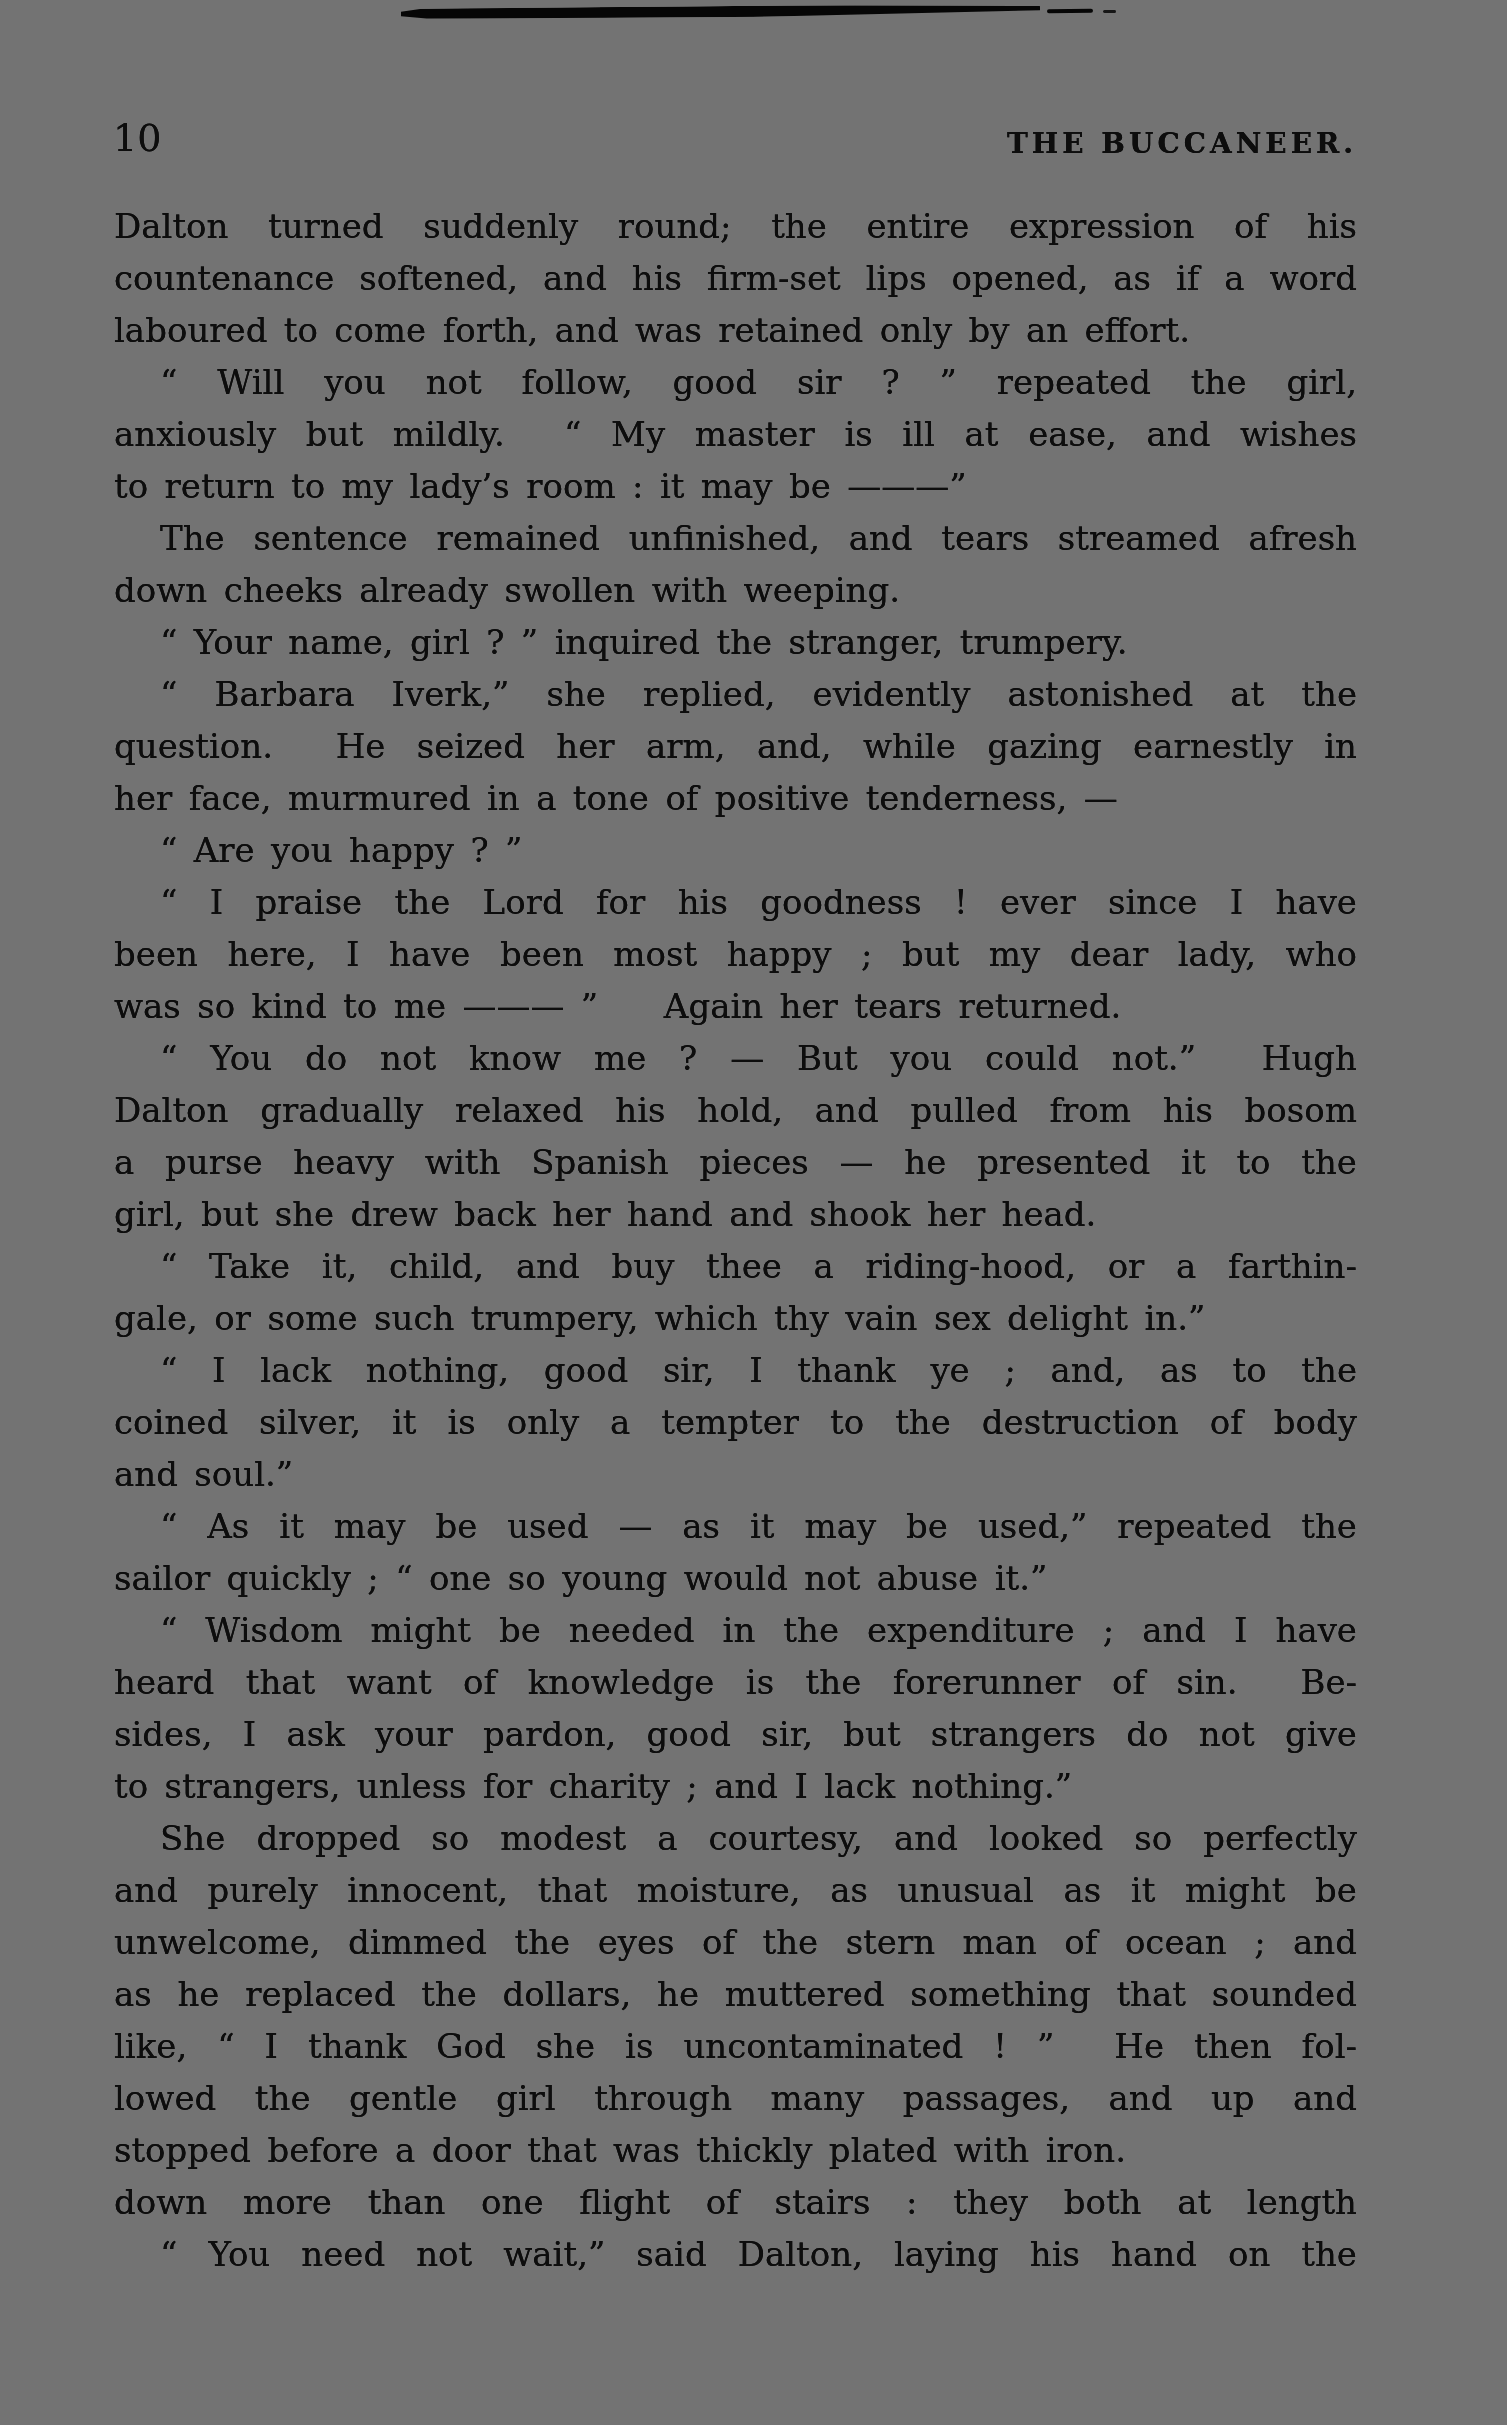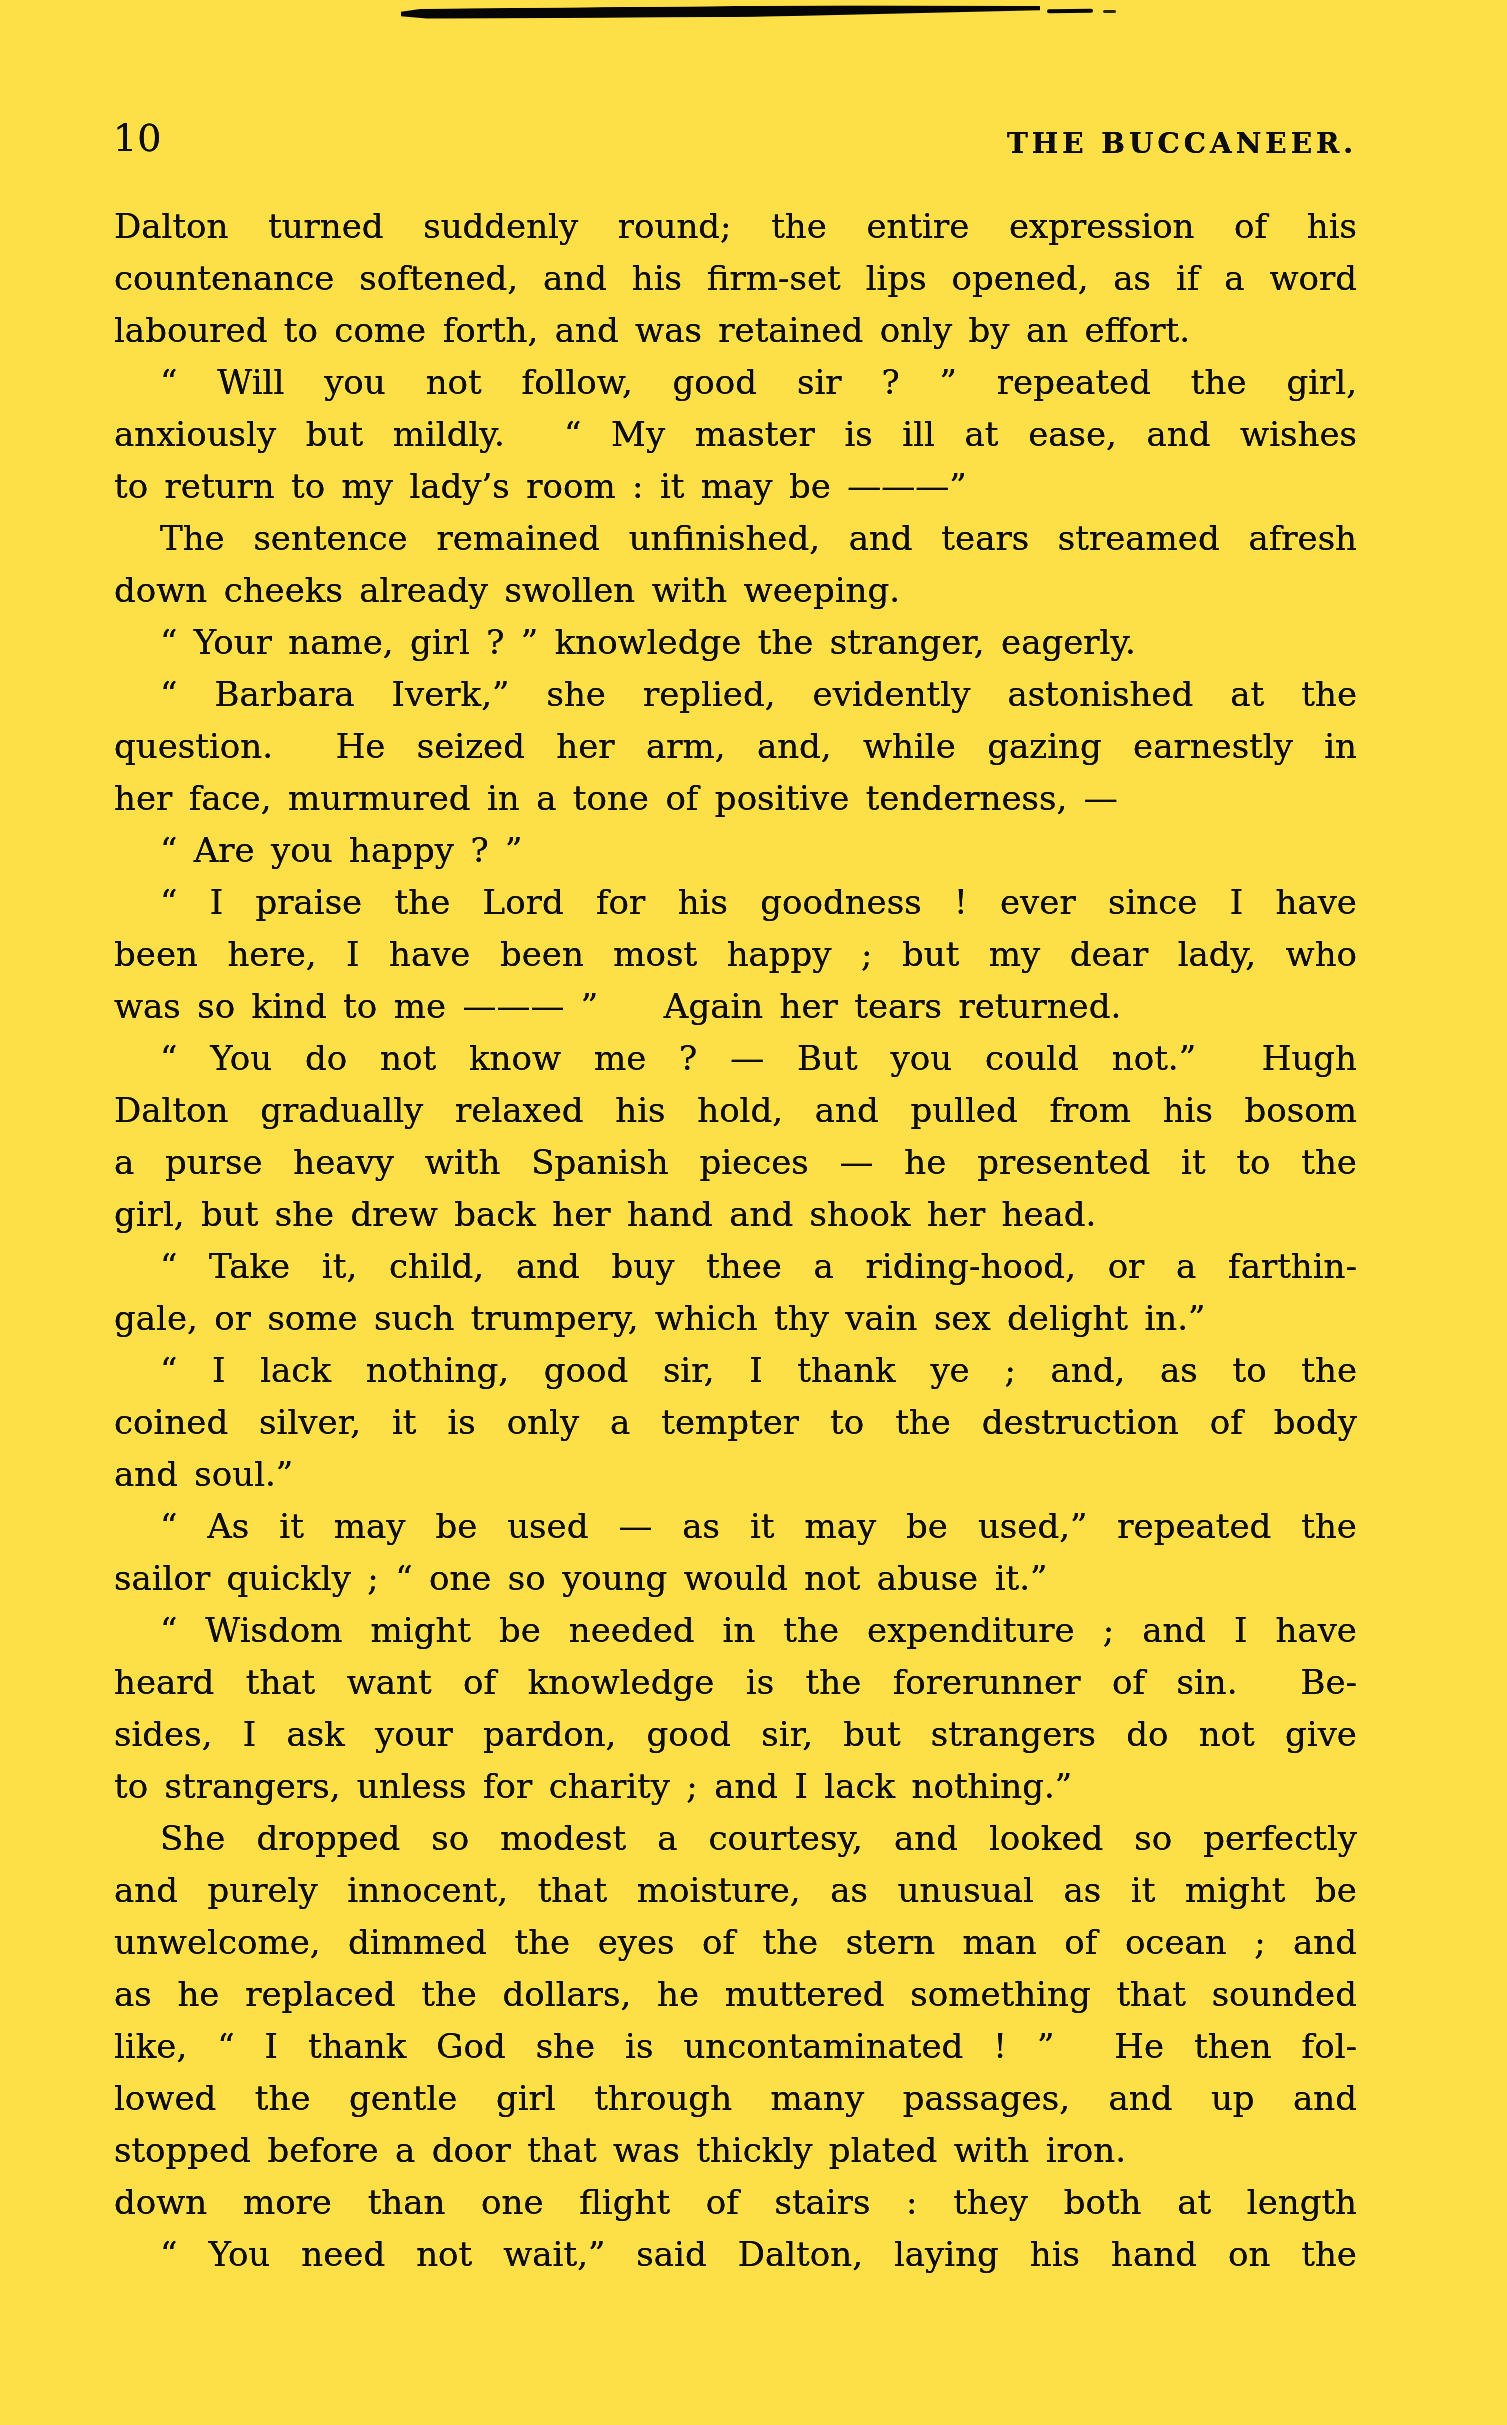--- a/index.html
+++ b/index.html
@@ -5,21 +5,21 @@
   html, body { margin: 0; padding: 0; }
   body {
     width: 1508px;
     height: 2426px;
     background: #ffffff;
     position: relative;
     overflow: hidden;
     font-family: "DejaVu Serif", "Liberation Serif", serif;
     color: #0d0d0d;
   }
-  .page { position: absolute; inset: 0; background: #fde047; padding-left: 32px; }
+  .page { position: absolute; inset: 0; background: #737373; padding-left: 32px; }
 
   
   .ink { position: absolute; background: #060606; }
   #top-rule {
     left: 401px; top: 5.6px; width: 639px; height: 11.2px;
     transform: rotate(-0.45deg);
     clip-path: polygon(0 30%, 3% 5%, 60% 0, 100% 22%, 100% 60%, 55% 100%, 4% 92%, 0 70%);
   }
   #top-rule-dash {
     left: 1047px; top: 8.8px; width: 46px; height: 4px;
@@ -78,21 +78,21 @@
       <div class="para">
         <div class="line j indent">“ Will you not follow, good sir ? ” repeated the girl,</div>
         <div class="line j">anxiously but mildly.&nbsp; “ My master is ill at ease, and wishes</div>
         <div class="line l">to return to my lady’s room : it may be ———”</div>
       </div>
       <div class="para">
         <div class="line j indent">The sentence remained unfinished, and tears streamed afresh</div>
         <div class="line l">down cheeks already swollen with weeping.</div>
       </div>
       <div class="para">
-        <div class="line l indent">“ Your name, girl ? ” knowledge the stranger, eagerly.</div>
+        <div class="line l indent">“ Your name, girl ? ” inquired the stranger, trumpery.</div>
       </div>
       <div class="para">
         <div class="line j indent">“ Barbara Iverk,” she replied, evidently astonished at the</div>
         <div class="line j">question.&nbsp; He seized her arm, and, while gazing earnestly in</div>
         <div class="line l">her face, murmured in a tone of positive tenderness, —</div>
       </div>
       <div class="para">
         <div class="line l indent">“ Are you happy ? ”</div>
       </div>
       <div class="para">

